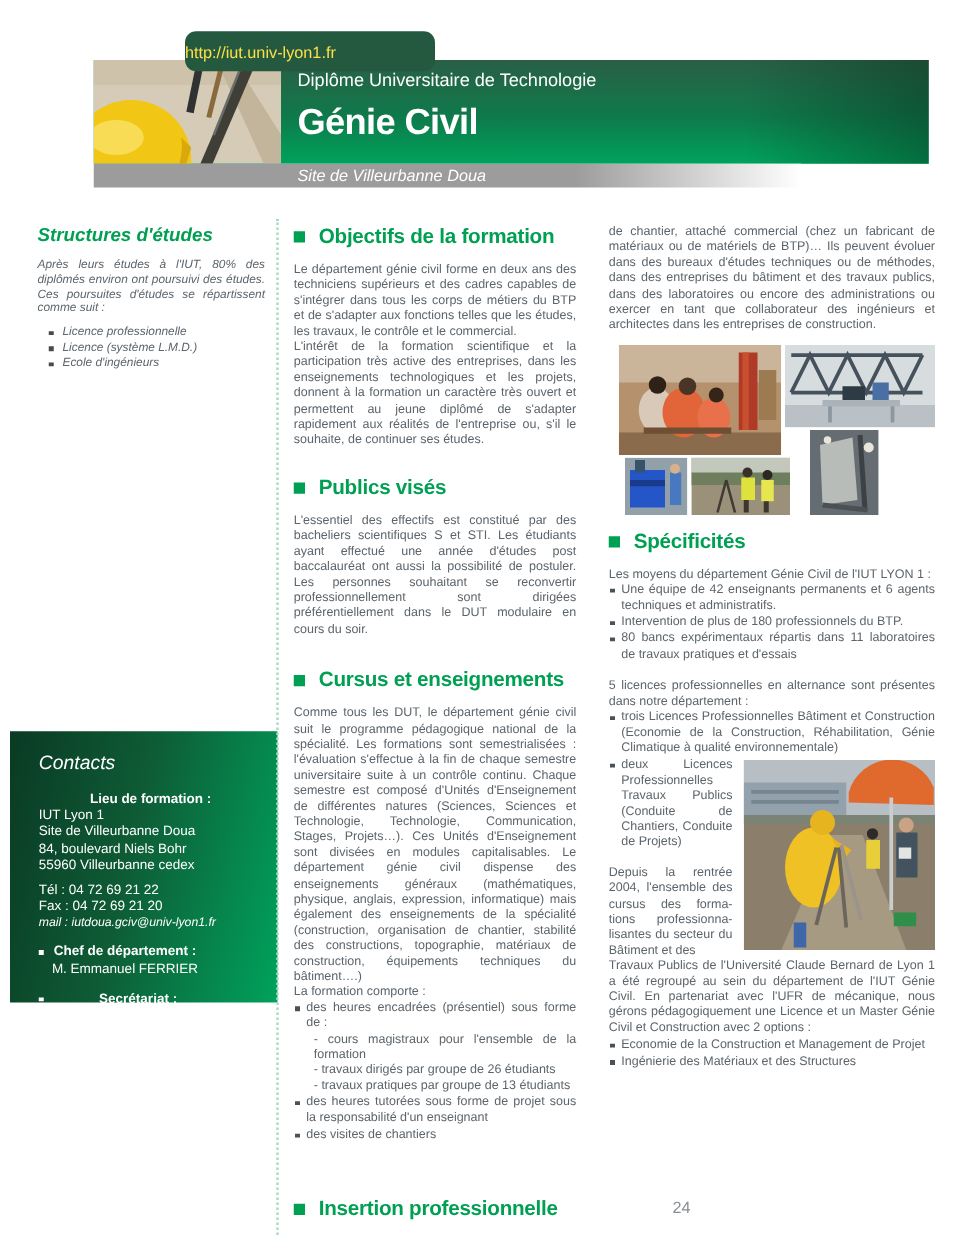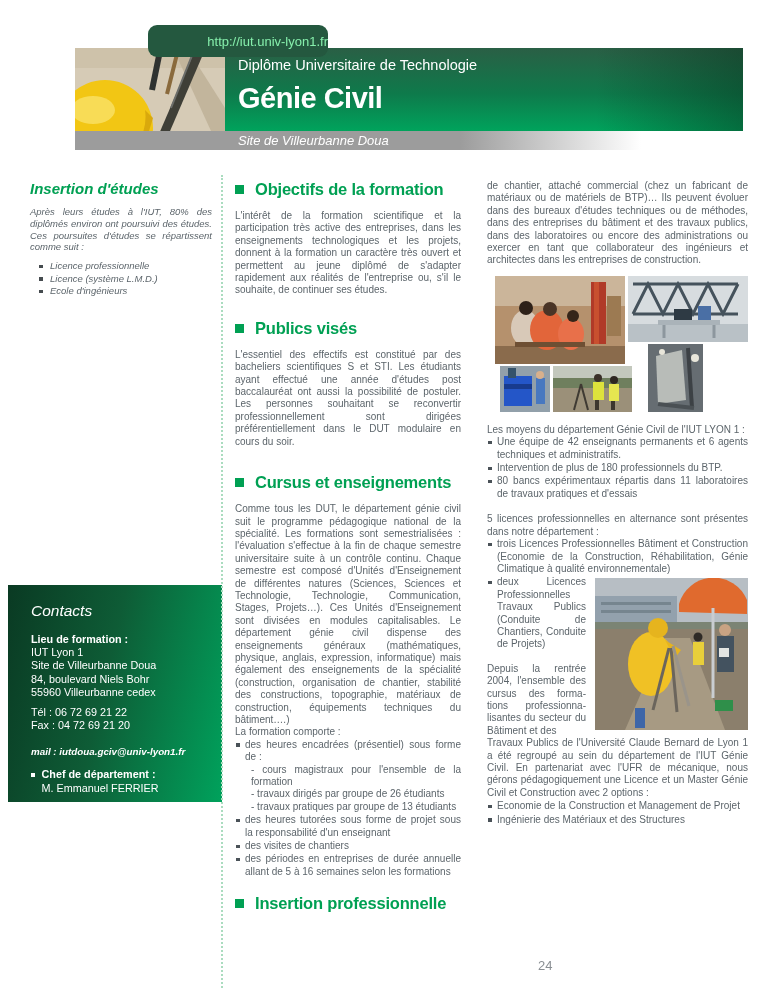--- a/index.html
+++ b/index.html
@@ -4,24 +4,24 @@
 <style>
   * { margin:0; padding:0; box-sizing:border-box; }
   html,body { background:#ffffff; }
   body {
     width:768px; height:994px; position:relative; overflow:hidden;
     font-family:"Liberation Sans", sans-serif;
   }
 
   
   .url-tab {
-    position:absolute; left:148px; top:25px; width:180px; height:32px;
+    position:absolute; left:148px; top:25px; width:200px; height:32px;
     background:#24583F; border-radius:9px; z-index:3;
-    display:flex; align-items:center; justify-content:flex-end;
-    color:#86efac; font-size:13px;
+    display:flex; align-items:center; justify-content:flex-start;
+    color:#fde047; font-size:13px;
   }
   .banner {
     position:absolute; left:75px; top:48px; width:668px; height:83px; z-index:2;
     background:
       linear-gradient(to right, rgba(0,0,0,0) 78%, rgba(8,48,28,0.45) 100%),
       linear-gradient(to bottom, #2A5F45 0%, #0E7A4B 55%, #00A35C 100%);
   }
   .banner-photo { position:absolute; left:0; top:0; width:150px; height:83px; overflow:hidden; }
   .banner-photo svg { display:block; }
   .banner-kicker { position:absolute; left:163px; top:9px; color:#fff; font-size:14.5px; }
@@ -56,37 +56,37 @@
   .pours-list { margin-left:9px; }
   .pours-list li { color:#5C656B; font-style:italic; font-size:9.5px; line-height:12.6px; position:relative; padding-left:11px; }
   .pours-list li::before { content:""; position:absolute; left:0; top:4.5px; width:3.5px; height:3.5px; background:#454B4F; }
 
   .contacts {
     position:absolute; left:8px; top:585px; width:214px; height:217px;
     background:linear-gradient(103deg, #0A3A23 0%, #0E5C36 45%, #00A25C 100%);
     color:#fff; padding:17px 12px 16px 23px;
   }
   .contacts-title { font-style:italic; font-size:15.5px; margin-bottom:13px; }
-  .c-label { font-weight:bold; font-size:10.8px; line-height:13.2px; }
+  .c-label { font-weight:bold; font-size:10.8px; line-height:13.2px;text-align:center; }
   .c-line  { font-size:10.8px; line-height:13.2px; }
   .c-block { margin-bottom:7px; }
-  .c-mail  { font-weight:bold; font-style:italic; font-size:9.8px; margin-top:14px; }
+  .c-mail  { font-weight:normal; font-style:italic; font-size:9.8px; margin-top:1px; }
   .c-item  { display:flex; margin-top:11px; }
   .c-bullet { width:3.5px; height:3.5px; background:#fff; margin:5px 7px 0 0; flex:none; }
 
   .sep {
     position:absolute; left:221px; top:175px; height:813px; width:0;
     border-left:2px dotted #AADCBF;
   }
 
   
   .mid-col { position:absolute; left:235px; top:180px; width:226px; }
   .mid-col .gap1 { margin-top:22px; }
   .mid-col .gap2 { margin-top:25px; }
-  .mid-col .gap3 { margin-top:16px; }
+  .mid-col .gap3 { margin-top:43px; }
 
   
   .right-col { position:absolute; left:487px; top:180px; width:261px; }
   .collage { position:relative; width:261px; height:136px; margin:9px 0 12px; }
   .tile { position:absolute; overflow:hidden; }
   .tile svg { display:block; }
   .t1 { left:8px;   top:0;    width:130px; height:88px; }
   .t2 { left:141px; top:0;    width:120px; height:66px; }
   .t3 { left:13px;  top:90px; width:50px;  height:46px; }
   .t4 { left:66px;  top:90px; width:79px;  height:46px; }
@@ -123,39 +123,39 @@
   </div>
   <div class="banner-kicker">Diplôme Universitaire de Technologie</div>
   <div class="banner-title">Génie Civil</div>
 </div>
 
 <div class="site-bar">
   <span>Site de Villeurbanne Doua</span>
 </div>
 
 <div class="left-col">
-  <div class="pours-title">Insertion d'études</div>
+  <div class="pours-title">Structures d'études</div>
   <div class="pours-intro">Après leurs études à l'IUT, 80% des diplômés environ ont poursuivi des études. Ces poursuites d'études se répartissent comme suit :</div>
   <ul class="pours-list">
     <li>Licence professionnelle</li>
     <li>Licence (système L.M.D.)</li>
     <li>Ecole d'ingénieurs</li>
   </ul>
 </div>
 
 <div class="contacts">
   <div class="contacts-title">Contacts</div>
   <div class="c-block">
     <div class="c-label">Lieu de formation :</div>
     <div class="c-line">IUT Lyon 1</div>
     <div class="c-line">Site de Villeurbanne Doua</div>
     <div class="c-line">84, boulevard Niels Bohr</div>
     <div class="c-line">55960 Villeurbanne cedex</div>
   </div>
-  <div class="c-line">Tél : 06 72 69 21 22</div>
+  <div class="c-line">Tél : 04 72 69 21 22</div>
   <div class="c-line">Fax : 04 72 69 21 20</div>
   <div class="c-mail">mail : iutdoua.gciv@univ-lyon1.fr</div>
   <div class="c-item">
     <span class="c-bullet"></span>
     <div>
       <div class="c-label">Chef de département :</div>
       <div class="c-line">M. Emmanuel FERRIER</div>
     </div>
   </div>
   <div class="c-item">
@@ -168,20 +168,21 @@
   </div>
 </div>
 
 <div class="sep"></div>
 
 <div class="mid-col">
   <div class="sec-h">
     <span class="sq"></span>
     <span>Objectifs de la formation</span>
   </div>
+  <p class="bt">Le département génie civil forme en deux ans des techniciens supérieurs et des cadres capables de s'intégrer dans tous les corps de métiers du BTP et de s'adapter aux fonctions telles que les études, les travaux, le contrôle et le commercial.</p>
   <p class="bt">L'intérêt de la formation scientifique et la participation très active des entreprises, dans les enseignements technologiques et les projets, donnent à la formation un caractère très ouvert et permettent au jeune diplômé de s'adapter rapidement aux réalités de l'entreprise ou, s'il le souhaite, de continuer ses études.</p>
 
   <div class="sec-h gap1">
     <span class="sq"></span>
     <span>Publics visés</span>
   </div>
   <p class="bt">L'essentiel des effectifs est constitué par des bacheliers scientifiques S et STI. Les étudiants ayant effectué une année d'études post baccalauréat ont aussi la possibilité de postuler. Les personnes souhaitant se reconvertir professionnellement sont dirigées préférentiellement dans le DUT modulaire en cours du soir.</p>
 
   <div class="sec-h gap2">
     <span class="sq"></span>
@@ -191,21 +192,20 @@
   <p class="bt">La formation comporte :</p>
   <ul class="blist bt">
     <li>
       <span>des heures encadrées (présentiel) sous forme de :</span>
       <div class="sub">- cours magistraux pour l'ensemble de la formation</div>
       <div class="sub">- travaux dirigés par groupe de 26 étudiants</div>
       <div class="sub">- travaux pratiques par groupe de 13 étudiants</div>
     </li>
     <li>des heures tutorées sous forme de projet sous la responsabilité d'un enseignant</li>
     <li>des visites de chantiers</li>
-    <li>des périodes en entreprises de durée annuelle allant de 5 à 16 semaines selon les formations</li>
   </ul>
 
   <div class="sec-h gap3">
     <span class="sq"></span>
     <span>Insertion professionnelle</span>
   </div>
 
 </div>
 
 <div class="right-col">
@@ -273,20 +273,24 @@
         <rect width="55" height="68" fill="#666D72"></rect>
         <polygon points="8,12 34,6 38,56 10,60" fill="#B8BCB8"></polygon>
         <line x1="40" y1="4" x2="44" y2="64" stroke="#3C4145" stroke-width="4"></line>
         <circle cx="47" cy="14" r="4" fill="#E8E6DA"></circle>
         <circle cx="14" cy="8" r="3" fill="#E8E6DA"></circle>
         <line x1="10" y1="60" x2="46" y2="64" stroke="#4A5054" stroke-width="4"></line>
       </svg>
     </div>
   </div>
 
+  <div class="sec-h spec-h">
+    <span class="sq"></span>
+    <span>Spécificités</span>
+  </div>
   <p class="bt">Les moyens du département Génie Civil de l'IUT LYON 1 :</p>
   <ul class="blist bt">
     <li>Une équipe de 42 enseignants permanents et 6 agents techniques et administratifs.</li>
     <li>Intervention de plus de 180 professionnels du BTP.</li>
     <li>80 bancs expérimentaux répartis dans 11 laboratoires de travaux pratiques et d'essais</li>
   </ul>
 
   <p class="bt lic-intro">5 licences professionnelles en alternance sont présentes dans notre département :</p>
   <ul class="blist bt">
     <li>trois Licences Professionnelles Bâtiment et Construction (Economie de la Construction, Réhabilitation, Génie Climatique à qualité environnementale)</li>

